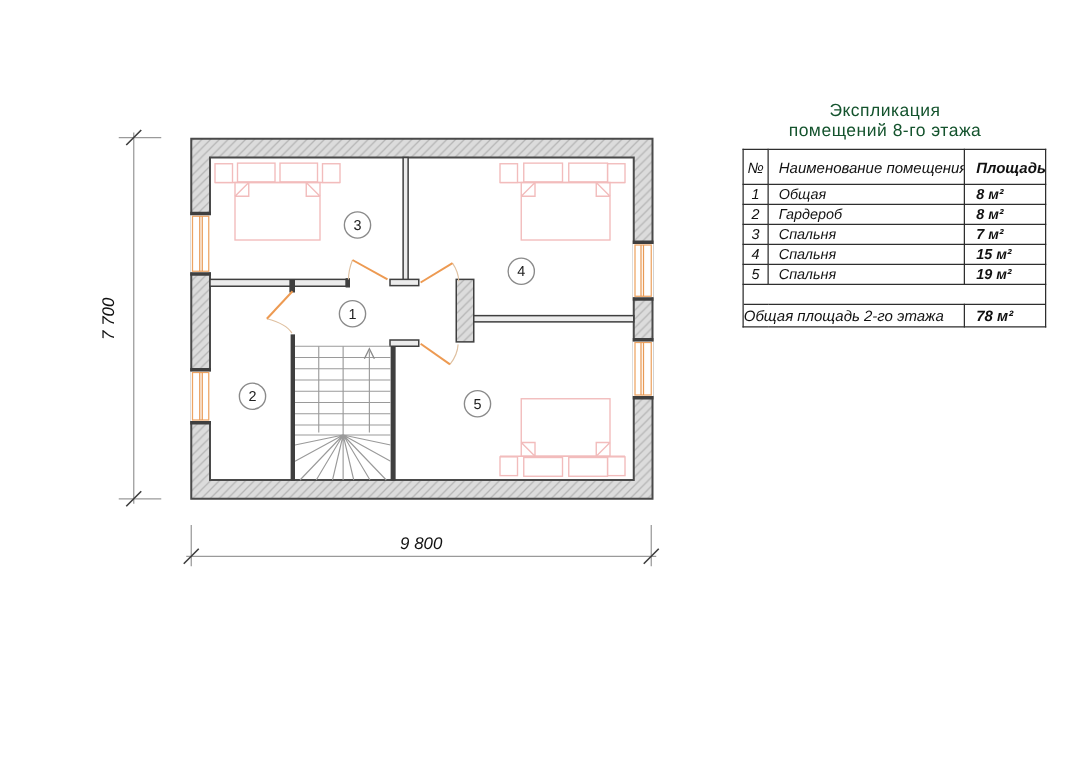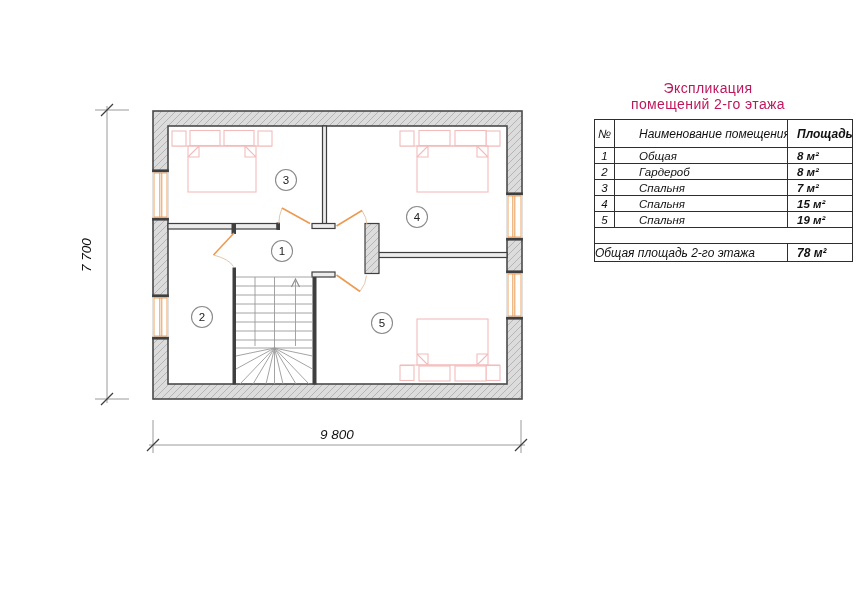--- a/index.html
+++ b/index.html
@@ -3,26 +3,26 @@
 <meta charset="utf-8">
 <style>
   html,body{margin:0;padding:0;background:#ffffff;}
   .canvas{position:relative;width:862px;height:610px;background:#fff;overflow:hidden;
           font-family:"Liberation Sans",sans-serif;}
   .plan-svg{position:absolute;left:0;top:0;}
 
   
   .spec{position:absolute;left:594px;top:80px;width:228px;color:#111;}
   .spec-title{text-align:center;font-size:14px;line-height:16px;letter-spacing:.4px;
-              margin:0 0 7px 0;color:#be185d;}
+              margin:0 0 7px 0;color:#14532d;}
   .spec-table{border-collapse:collapse;table-layout:fixed;width:224px;
               font-style:italic;font-size:12px;color:#111;}
   .spec-table td{border:1px solid #2e2e2e;padding:0;overflow:hidden;white-space:nowrap;}
   .spec-table td.c-num{width:19px;text-align:center;}
-  .spec-table td.c-name{width:148px;padding-left:24px;}
+  .spec-table td.c-name{width:148px;padding-left:8px;}
   .spec-table td.c-area{width:55px;padding-left:9px;font-weight:bold;}
   .spec-table tr.hdr td{height:27px;}
   .spec-table tr.row td{height:15px;font-size:11.5px;}
   .spec-table tr.spacer td{height:15px;border-top:none;border-bottom:none;}
   .spec-table tr.total td{height:17px;}
   .spec-table tr.total td.c-label{text-align:left;}
 </style>
 </head>
 <body>
 
@@ -192,21 +192,21 @@
       <line x1="153" y1="420" x2="153" y2="453" stroke="#9a9a9a" stroke-width="1"></line>
       <line x1="521" y1="420" x2="521" y2="453" stroke="#9a9a9a" stroke-width="1"></line>
       <path d="M147,451 L159,439 M515,451 L527,439" stroke="#3f3f3f" stroke-width="1.3"></path>
       <text x="337" y="439" text-anchor="middle" font-size="13.5" font-style="italic" fill="#111">9 800</text>
     </g>
   </svg>
 
   <div class="spec">
     <div class="spec-title">
       <div>Экспликация</div>
-      <div>помещений 2-го этажа</div>
+      <div>помещений 8-го этажа</div>
     </div>
     <table class="spec-table">
       <tbody>
           <tr class="hdr">
         <td class="c-num">№</td>
         <td class="c-name">Наименование помещения</td>
         <td class="c-area">Площадь</td>
       </tr>
       <tr class="row">
         <td class="c-num">1</td>

